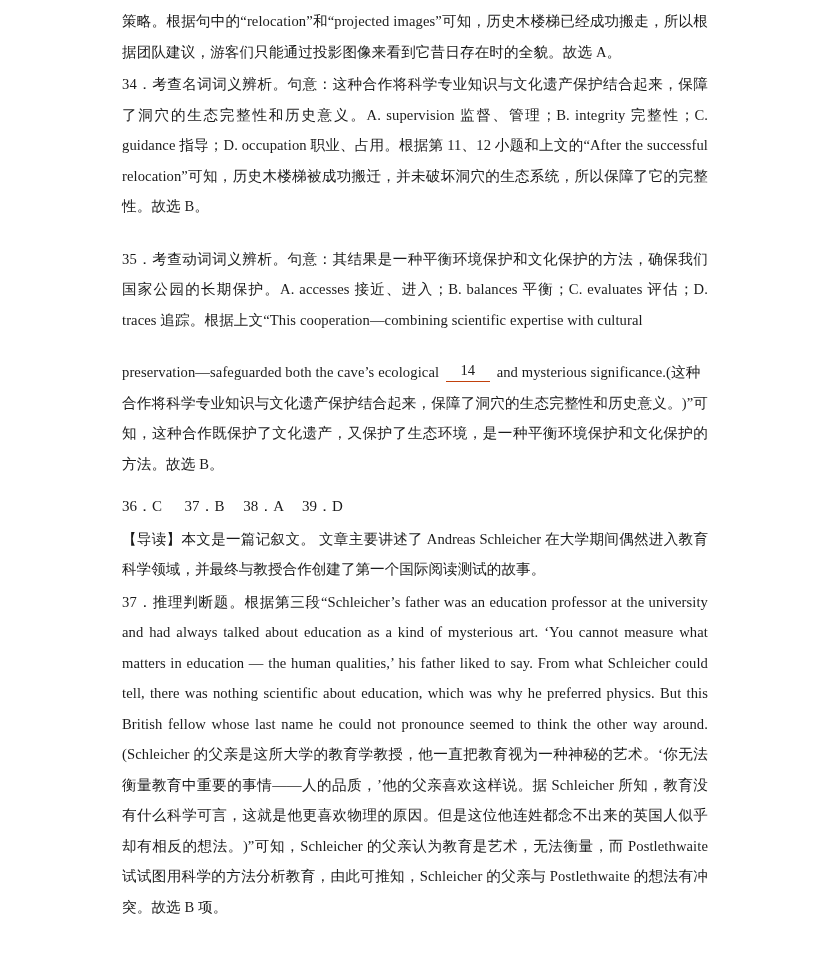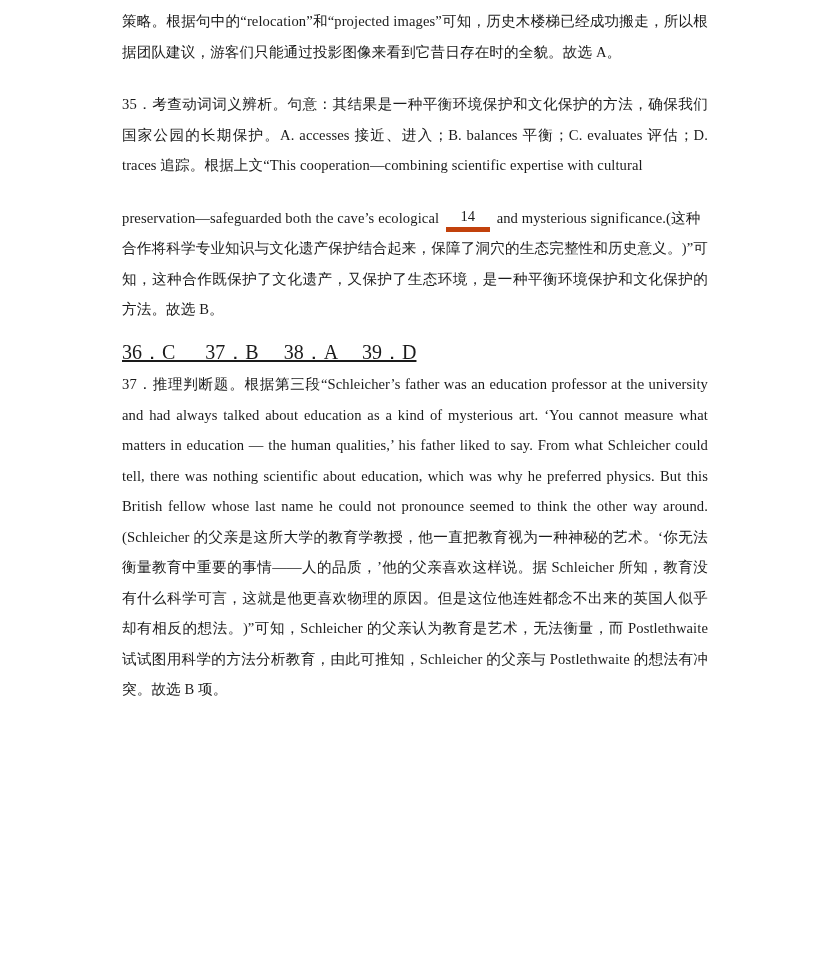--- a/index.html
+++ b/index.html
@@ -23,66 +23,69 @@
   }
   .para {
     font-size: 14.6px;
     line-height: 30.5px;
     text-align: justify;
     text-justify: inter-ideograph;
     margin: 0 0 2px 0;
     letter-spacing: 0.1px;
   }
   .answers {
-    font-size: 20px;
+    font-size: 15px;
     line-height: 30.5px;
     margin: 4px 0 2px 0;
     white-space: pre;
-    text-decoration: underline;
   }
   .guide {
     font-size: 14.6px;
     line-height: 30.5px;
     text-align: justify;
     margin: 0 0 2px 0;
   }
   .blank-underline {
     display: inline-block;
     min-width: 44px;
-    border-bottom: 5px solid #c2410c;
+    border-bottom: 1px solid #c2410c;
     text-align: center;
     line-height: 22px;
     vertical-align: 2px;
     margin: 0 3px;
   }
   .tight {
     margin-bottom: 0;
     margin-top: 22px;
   }
   .spacer-sm { height: 6px; }
 </style>
 </head>
 <body>
 
 <div class="page">
 
   <p class="para">策略。根据句中的“relocation”和“projected images”可知，历史木楼梯已经成功搬走，所以根据团队建议，游客们只能通过投影图像来看到它昔日存在时的全貌。故选 A。</p>
 
+  <p class="para">34．考查名词词义辨析。句意：这种合作将科学专业知识与文化遗产保护结合起来，保障了洞穴的生态完整性和历史意义。A. supervision 监督、管理；B. integrity 完整性；C. guidance 指导；D. occupation 职业、占用。根据第 11、12 小题和上文的“After the successful relocation”可知，历史木楼梯被成功搬迁，并未破坏洞穴的生态系统，所以保障了它的完整性。故选 B。</p>
 
   <p class="para tight">35．考查动词词义辨析。句意：其结果是一种平衡环境保护和文化保护的方法，确保我们国家公园的长期保护。A. accesses 接近、进入；B. balances 平衡；C. evaluates 评估；D. traces 追踪。根据上文“This cooperation—combining scientific expertise with cultural</p>
 
   <p class="para tight">
     <span>preservation—safeguarded both the cave’s ecological</span>
     <span class="blank-underline">14</span>
     <span>and mysterious significance.(这种</span>
   </p>
 
   <p class="para">合作将科学专业知识与文化遗产保护结合起来，保障了洞穴的生态完整性和历史意义。)”可知，这种合作既保护了文化遗产，又保护了生态环境，是一种平衡环境保护和文化保护的方法。故选 B。</p>
 
   <div class="spacer-sm"></div>
 
   <div class="answers">36．C      37．B     38．A     39．D</div>
 
+  <p class="guide">
+    <span>【导读】</span><span>本文是一篇记叙文。 文章主要讲述了 Andreas Schleicher 在大学期间偶然进入教育科学领域，并最终与教授合作创建了第一个国际阅读测试的故事。</span>
+  </p>
 
 
   <p class="para">37．推理判断题。根据第三段“Schleicher’s father was an education professor at the university and had always talked about education as a kind of mysterious art. ‘You cannot measure what matters in education — the human qualities,’ his father liked to say. From what Schleicher could tell, there was nothing scientific about education, which was why he preferred physics. But this British fellow whose last name he could not pronounce seemed to think the other way around. (Schleicher 的父亲是这所大学的教育学教授，他一直把教育视为一种神秘的艺术。‘你无法衡量教育中重要的事情——人的品质，’他的父亲喜欢这样说。据 Schleicher 所知，教育没有什么科学可言，这就是他更喜欢物理的原因。但是这位他连姓都念不出来的英国人似乎却有相反的想法。)”可知，Schleicher 的父亲认为教育是艺术，无法衡量，而 Postlethwaite 试试图用科学的方法分析教育，由此可推知，Schleicher 的父亲与 Postlethwaite 的想法有冲突。故选 B 项。</p>
 
 </div>
 
 </body></html>

